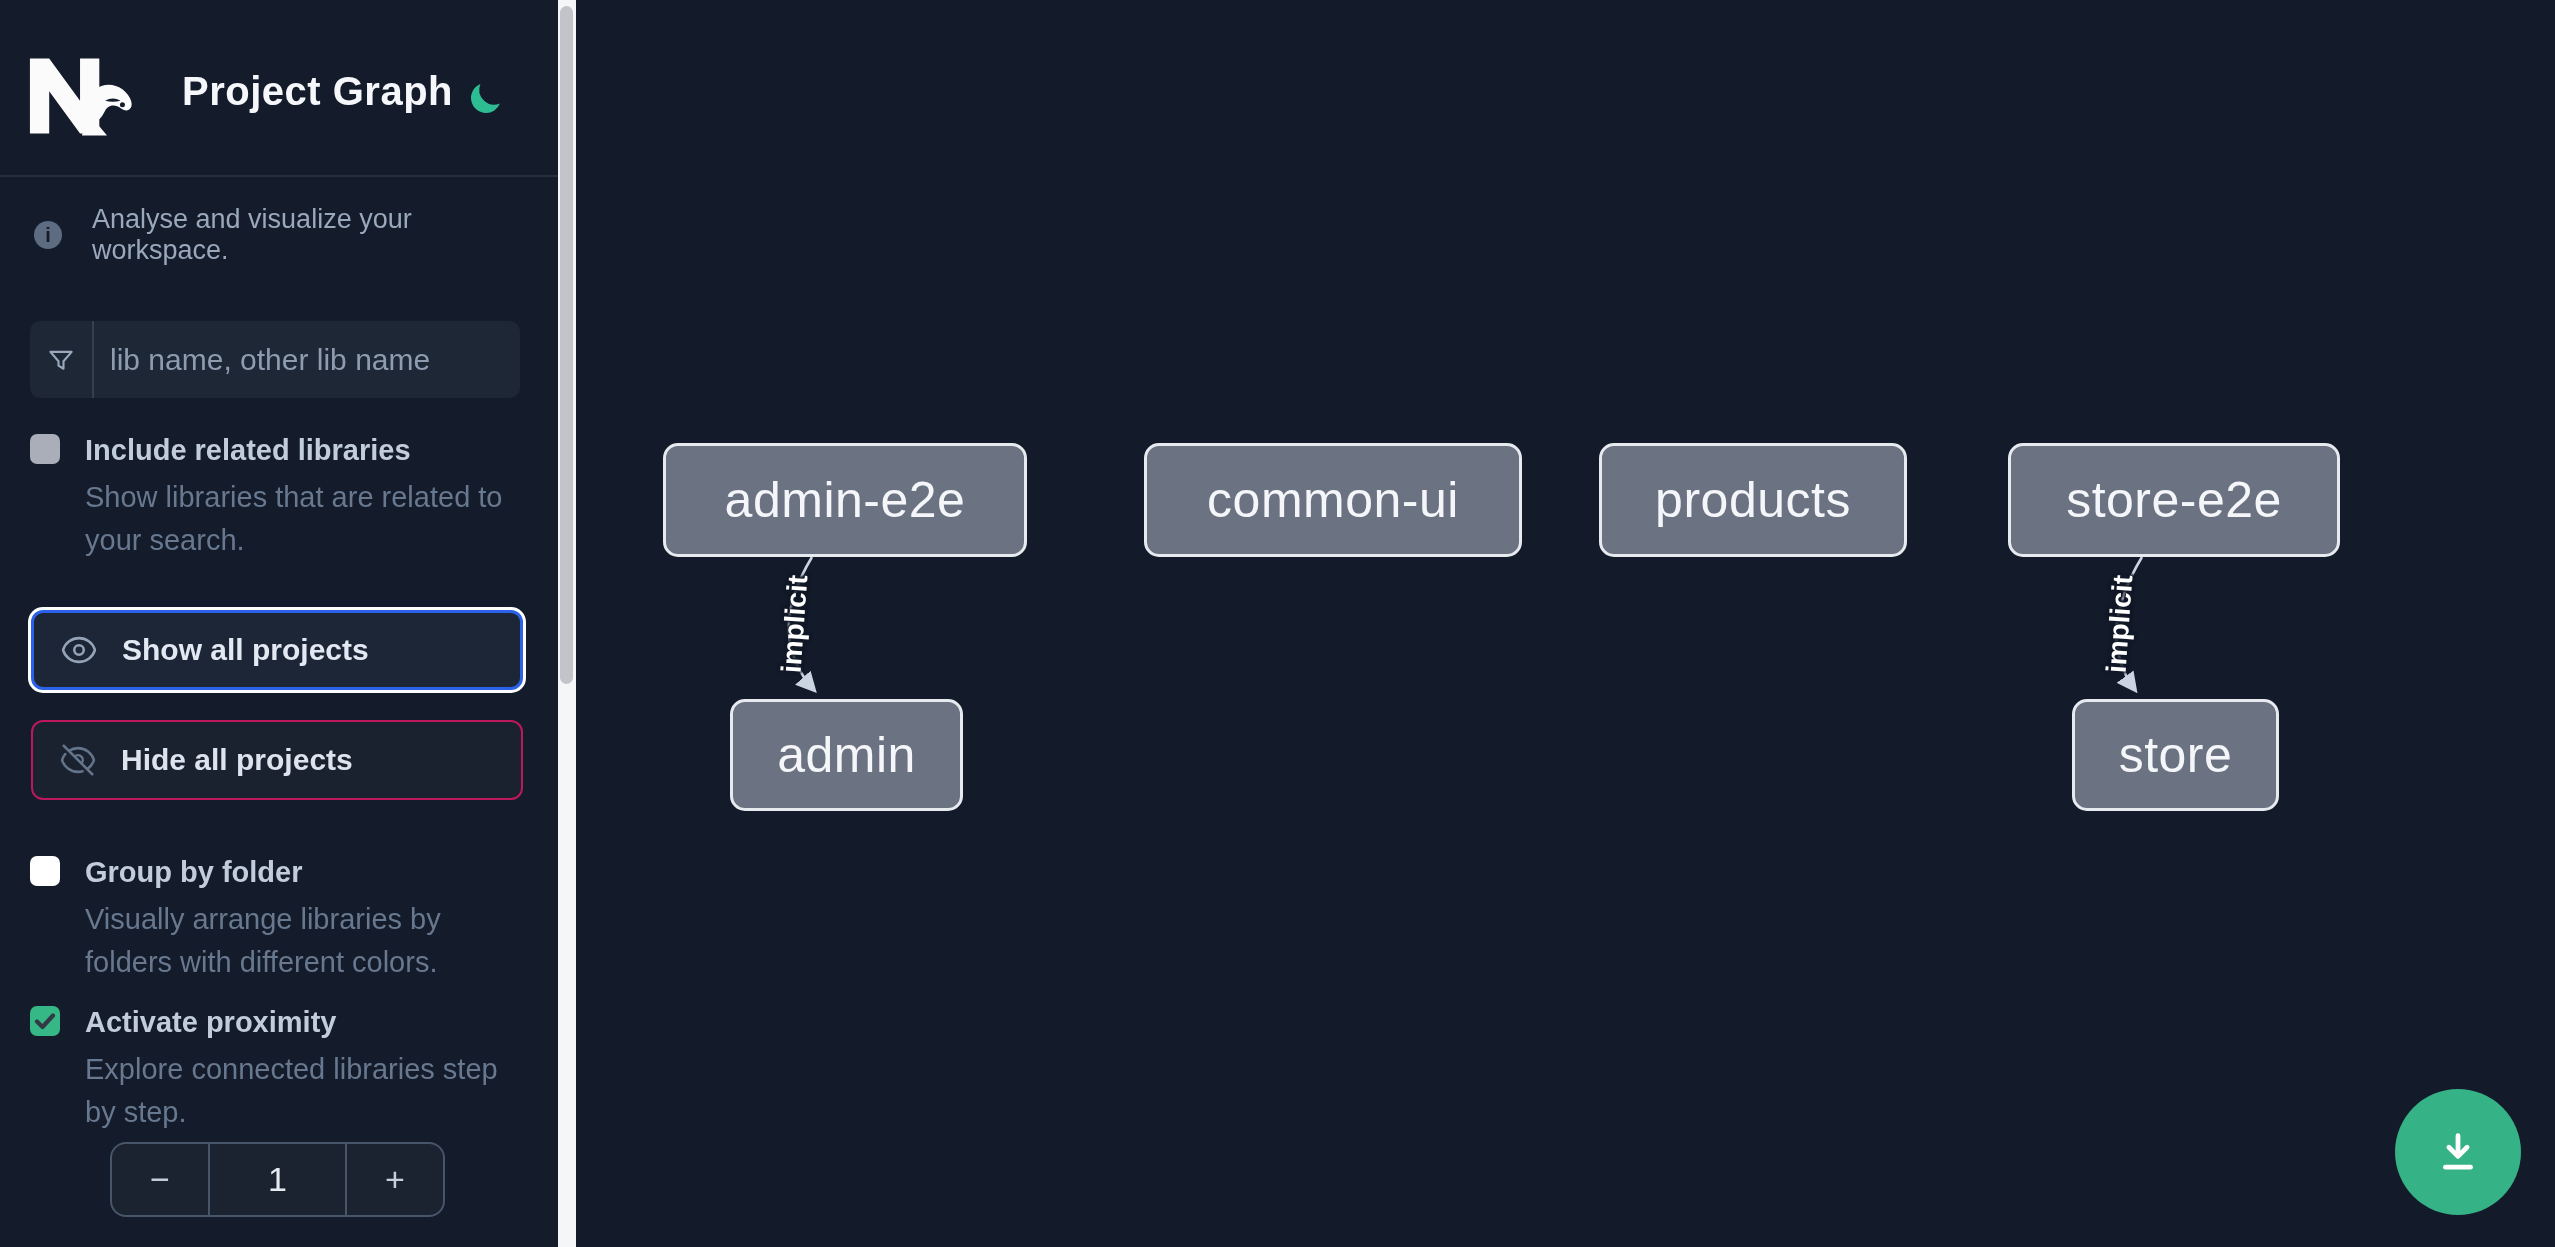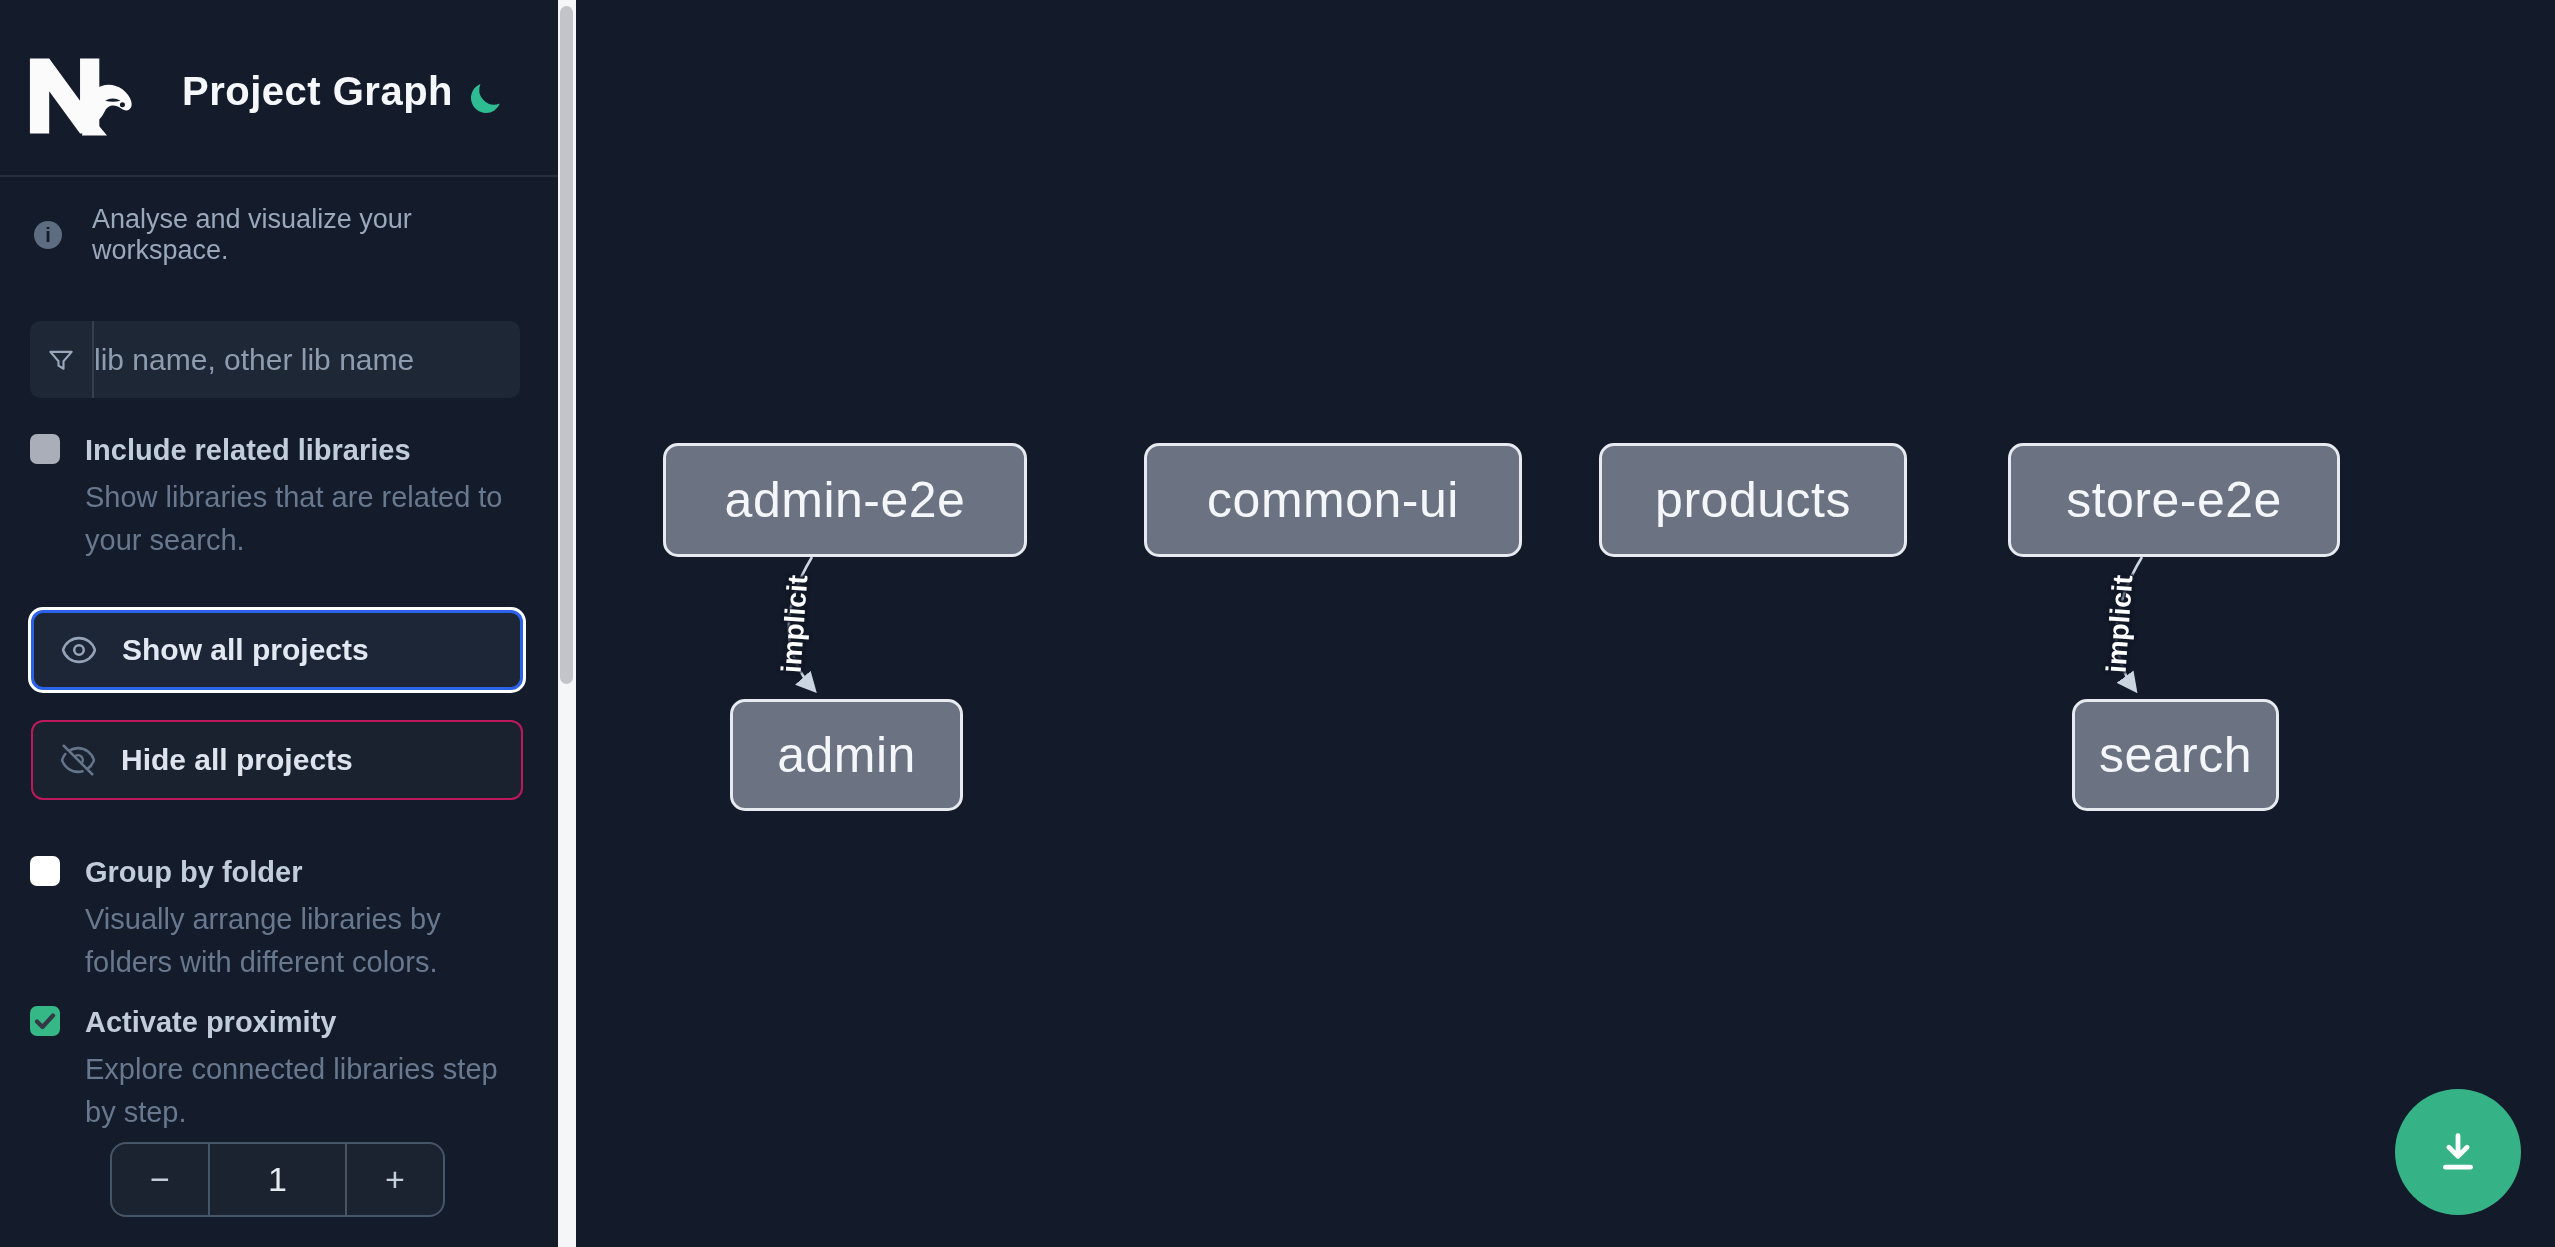--- a/index.html
+++ b/index.html
@@ -14,21 +14,21 @@
   .theme-toggle{position:absolute;left:466px;top:78px;width:40px;height:40px;cursor:pointer;}
 
   .info-row{position:absolute;left:34px;top:204px;width:500px;display:flex;align-items:center;gap:30px;}
   .info-icon{width:28px;height:28px;border-radius:50%;background:#5d6c81;color:#141b2b;
     font-weight:800;font-size:20px;display:flex;align-items:center;justify-content:center;flex:0 0 auto;}
   .tagline{font-size:27px;color:#9aa8bb;}
 
   .searchbox{position:absolute;left:30px;top:321px;width:490px;height:77px;background:#1e2736;border-radius:10px;
     display:flex;align-items:stretch;overflow:hidden;}
   .search-iconcell{width:64px;display:flex;align-items:center;justify-content:center;border-right:2px solid #353f50;flex:0 0 auto;}
-  .searchbox input{flex:1;background:transparent;border:none;outline:none;padding:0 0;font-size:30px;color:#dfe6f0;}
+  .searchbox input{flex:1;background:transparent;border:none;outline:none;padding:0 16px;font-size:30px;color:#dfe6f0;}
   .searchbox input::placeholder{color:#8e9cb0;opacity:1;}
 
   .toggle{position:absolute;left:30px;display:flex;gap:25px;align-items:flex-start;}
   .checkbox{width:30px;height:30px;border-radius:7px;flex:0 0 auto;margin-top:4px;cursor:pointer;
     display:flex;align-items:center;justify-content:center;}
   .cb-unchecked-dim{background:#a9aeb8;}
   .cb-unchecked{background:#ffffff;}
   .cb-checked{background:#36b886;}
   .toggle-text{width:425px;}
   .toggle-label{font-size:29px;font-weight:700;color:#c2cddc;line-height:40px;cursor:pointer;}
@@ -165,21 +165,21 @@
     </svg>
 
     <div class="edge-label" style="left:219px;top:624px">implicit</div>
     <div class="edge-label" style="left:1544px;top:624px">implicit</div>
 
     <div class="node" style="left:87px;top:443px;width:364px;height:114px">admin-e2e</div>
     <div class="node" style="left:568px;top:443px;width:378px;height:114px">common-ui</div>
     <div class="node" style="left:1023px;top:443px;width:308px;height:114px">products</div>
     <div class="node" style="left:1432px;top:443px;width:332px;height:114px">store-e2e</div>
     <div class="node" style="left:154px;top:699px;width:233px;height:112px">admin</div>
-    <div class="node" style="left:1496px;top:699px;width:207px;height:112px">search</div>
+    <div class="node" style="left:1496px;top:699px;width:207px;height:112px">store</div>
 
     <div class="fab">
       <svg width="52" height="52" viewBox="0 0 24 24" fill="none" stroke="#ffffff" stroke-width="2.2" stroke-linecap="round" stroke-linejoin="round">
         <path d="M12 4.5 v9.5 m0 0 l-4.2 -4.2 M12 14 l4.2 -4.2"></path>
         <path d="M6.2 19 h11.6"></path>
       </svg>
     </div>
   </div>
 
 </div>

